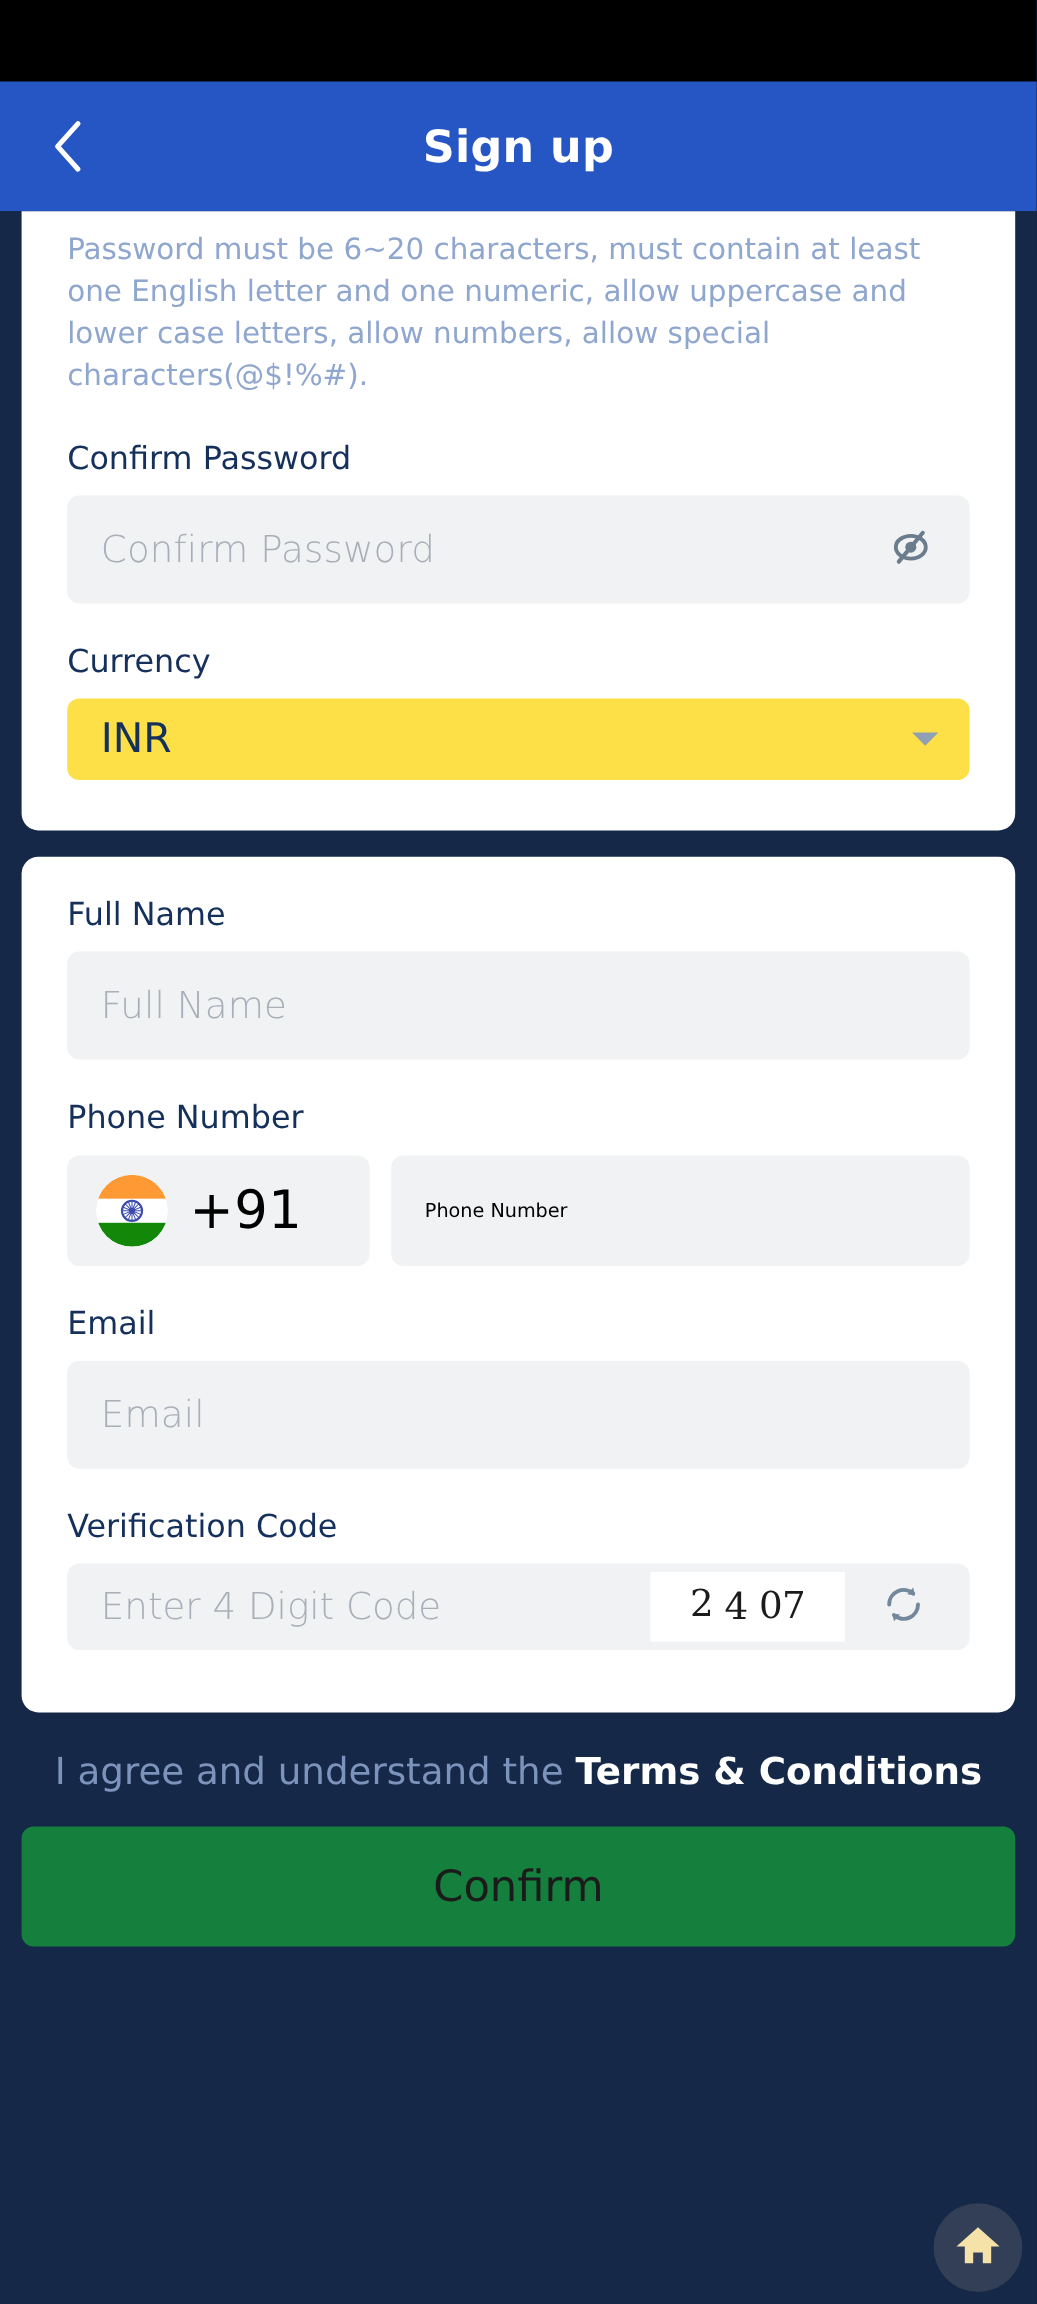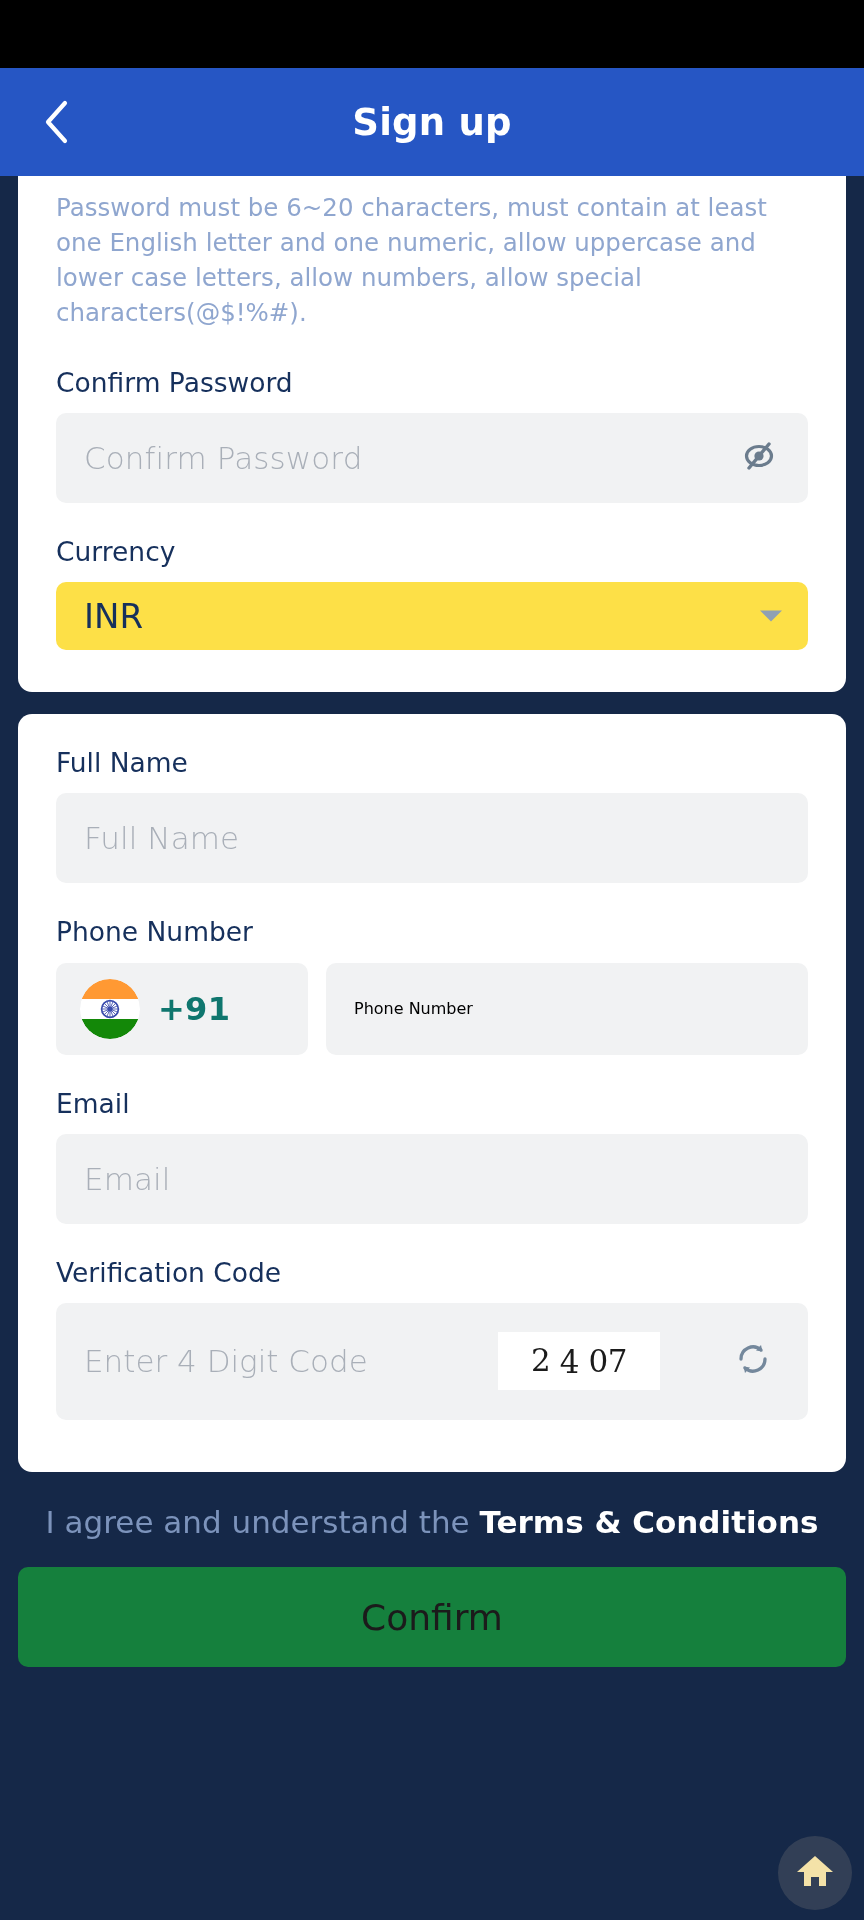--- a/index.html
+++ b/index.html
@@ -177,46 +177,45 @@
   }
   .flag {
     width: 60px;
     height: 60px;
     border-radius: 50%;
     overflow: hidden;
     flex: 0 0 auto;
     position: relative;
   }
   .cc-text {
-    font-size: 32px;
-    color: #0f766e;
-    font-weight: 700;
+    font-size: 44px;
+    color: #000000;
+    font-weight: 400;
     letter-spacing: 0.3px;
   }
   .phone-input {
     flex: 1 1 auto;
     height: 92px;
     background: #f1f2f3;
     border-radius: 10px;
     display: flex;
     align-items: center;
     padding: 0 28px;
     cursor: text;
   }
 
   
   .captcha-box {
     position: relative;
-    height: 117px;
+    height: 72px;
     background: #f1f2f3;
     border-radius: 10px;
     display: flex;
     align-items: center;
     padding: 0 28px;
-    gap: 44px;
   }
   .captcha-ph {
     font-size: 31px;
     color: #a9afb8;
     font-weight: 300;
     flex: 1 1 auto;
   }
   .captcha-img {
     width: 162px;
     height: 58px;

